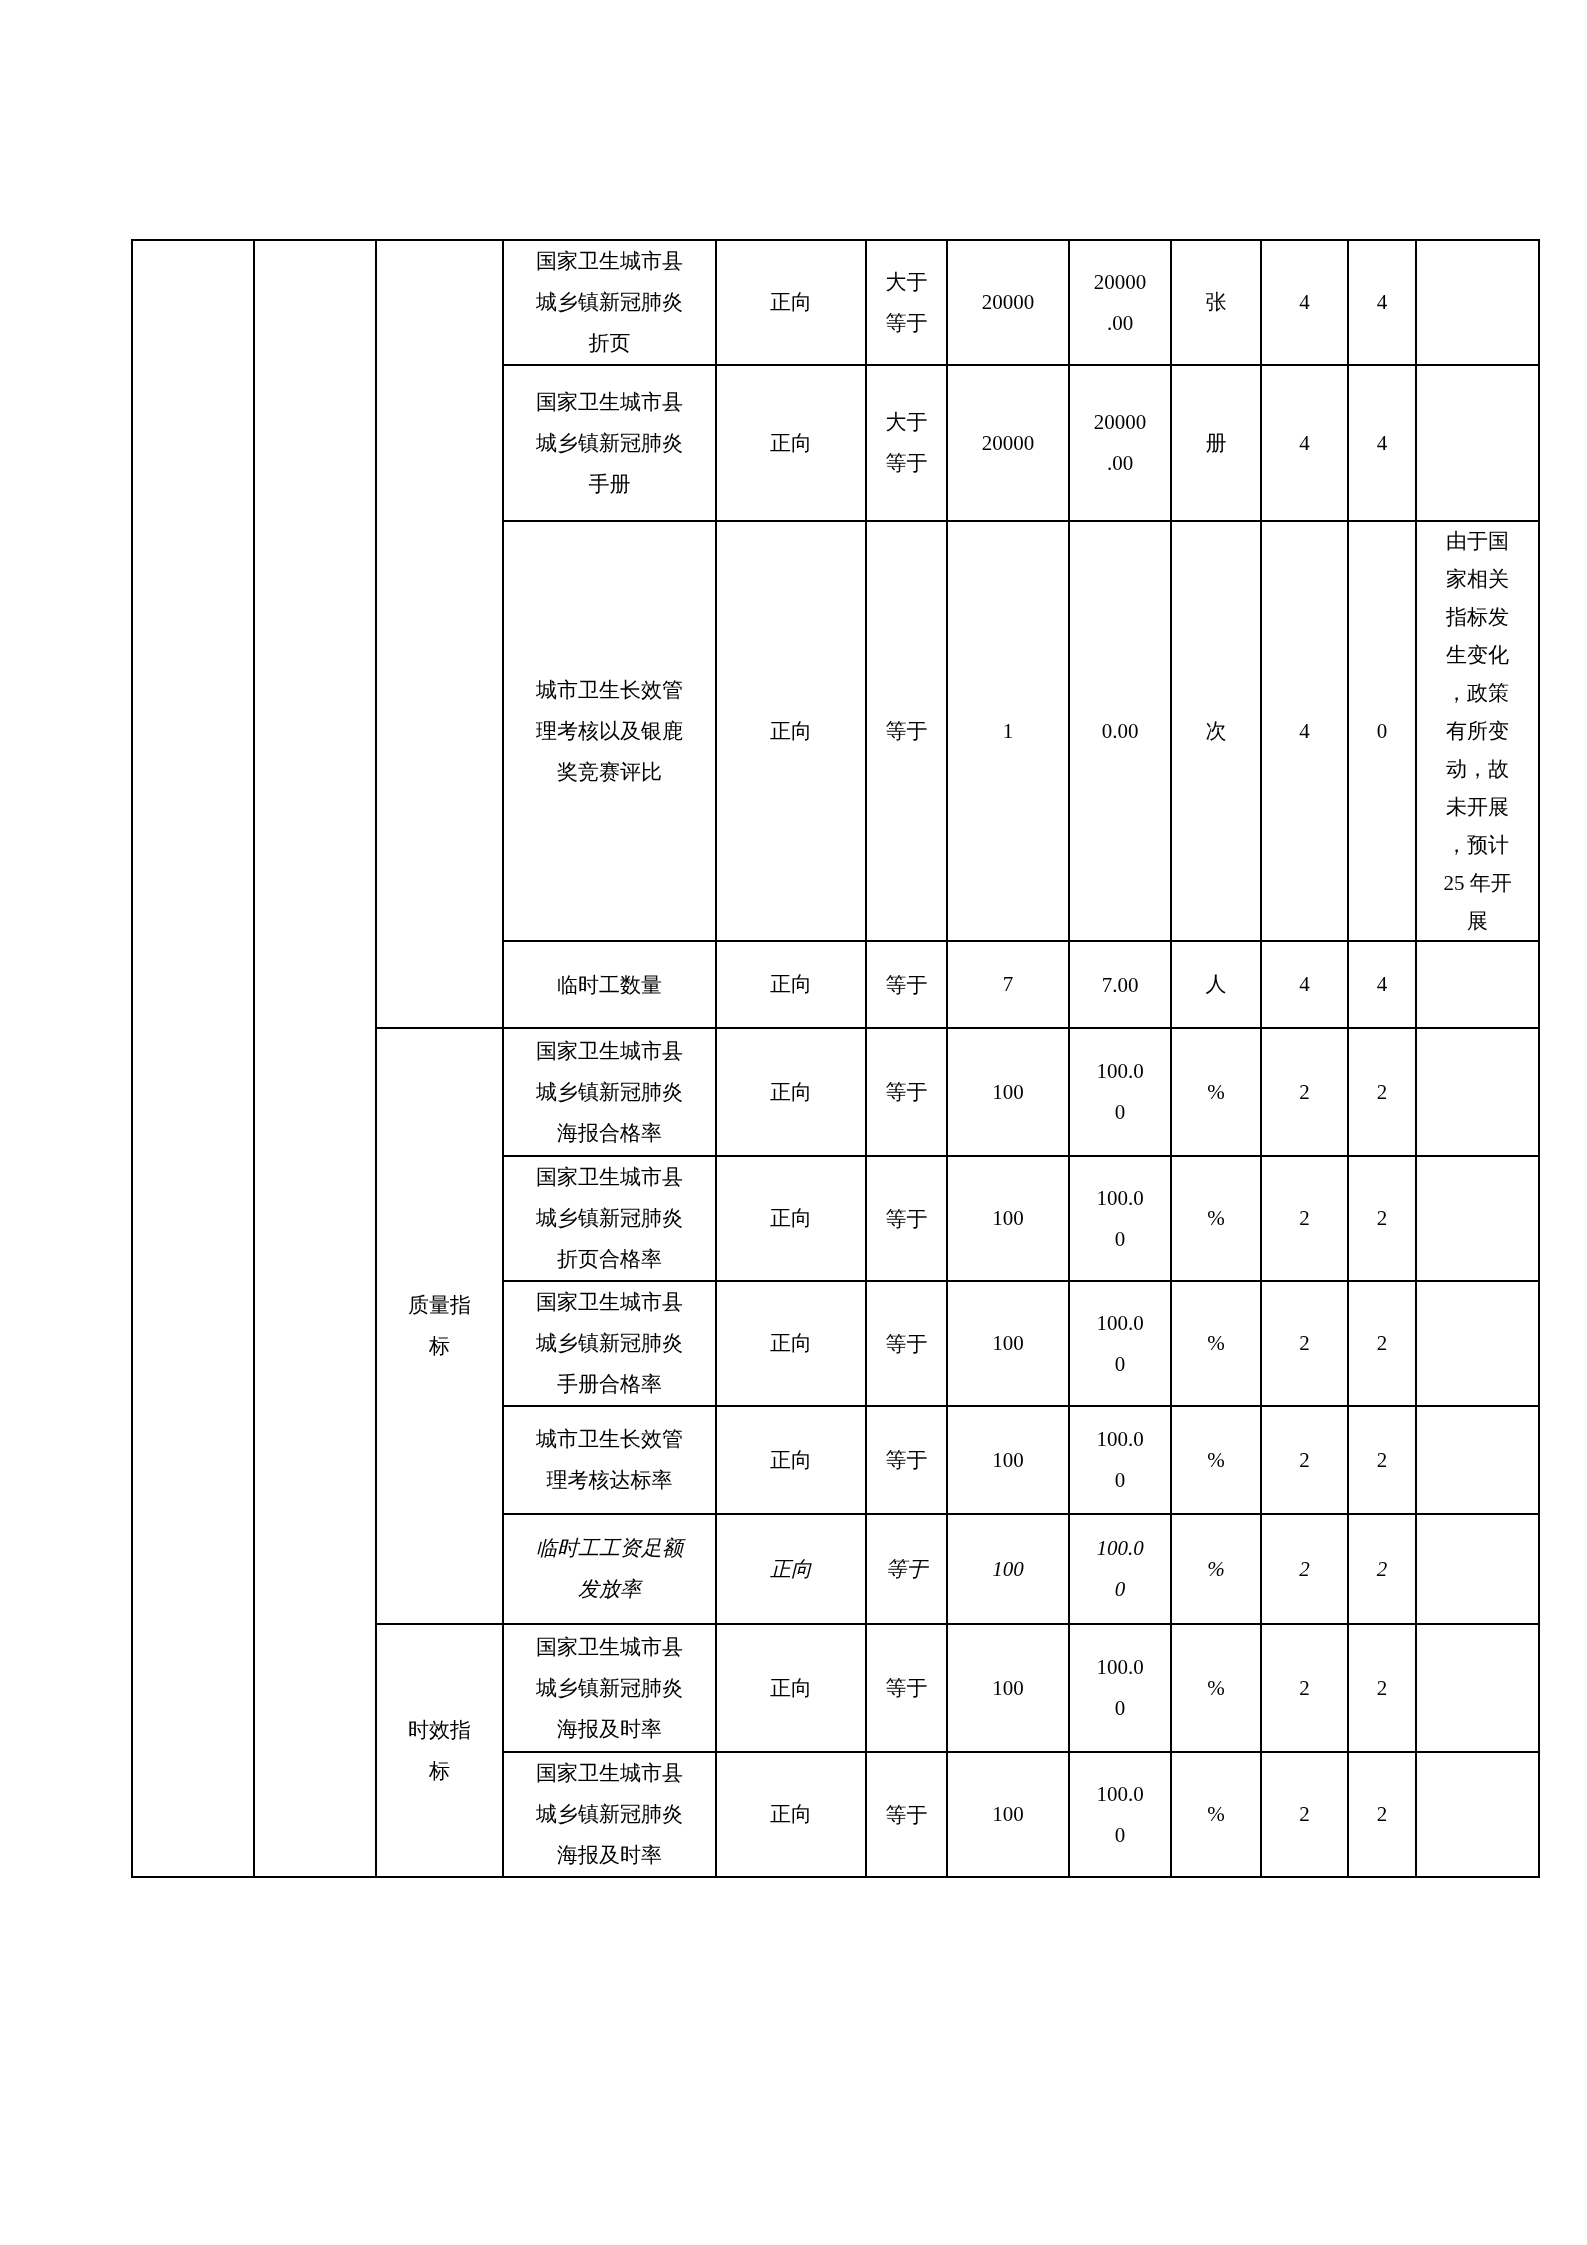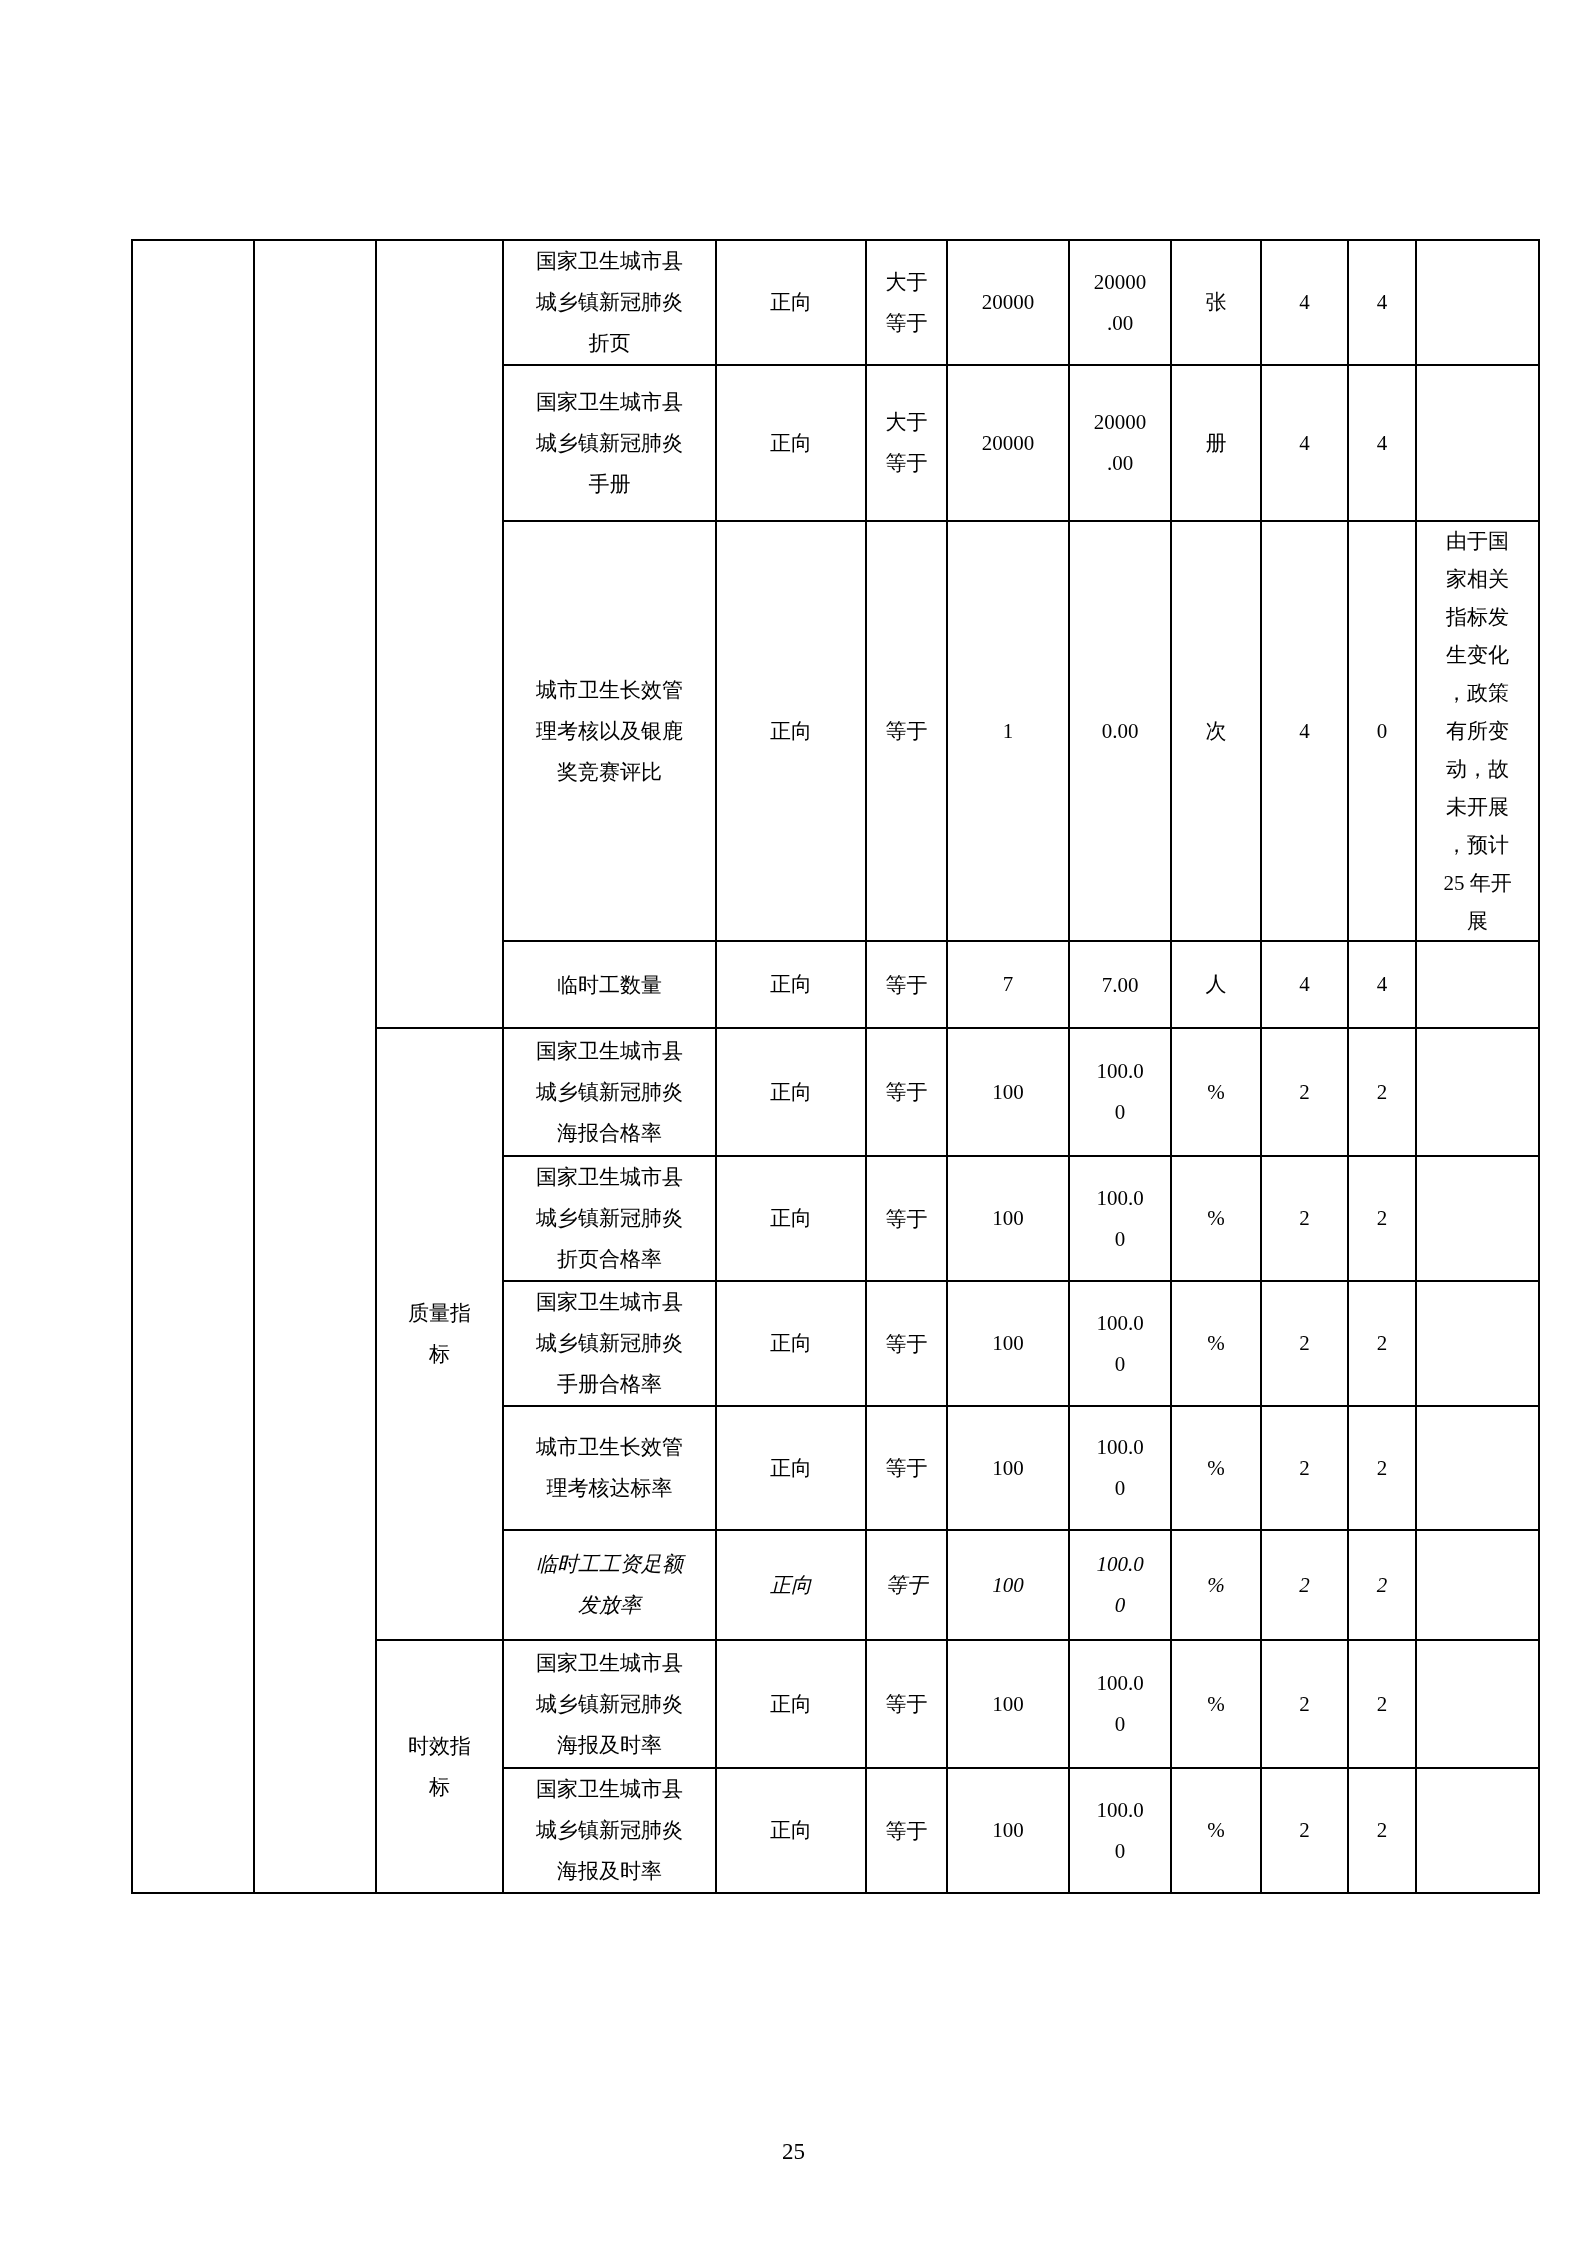--- a/index.html
+++ b/index.html
@@ -33,21 +33,21 @@
     overflow: hidden;
   }
   
   tr.r0  { height: 125px; }
   tr.r1  { height: 156px; }
   tr.r2  { height: 420px; }
   tr.r3  { height: 87px; }
   tr.r4  { height: 128px; }
   tr.r5  { height: 125px; }
   tr.r6  { height: 117px; }
-  tr.r7  { height: 124px; }
+  tr.r7  { height: 108px; }
   tr.r8  { height: 110px; font-style: italic; }
   tr.r9  { height: 128px; }
   tr.r10 { height: 123px; }
   
   .w { display: inline-block; vertical-align: middle; }
   .w-ind  { width: 150px; }
   .w-cat  { width: 66px; }
   .w-cmp  { width: 44px; }
   .w-act  { width: 56px; word-break: break-all; line-break: anywhere; }
   .w-note { width: 72px; word-break: break-all; line-break: anywhere; line-height: 38px; }
@@ -203,15 +203,14 @@
         <td>100</td>
         <td><span class="w w-act">100.00</span></td>
         <td>%</td>
         <td>2</td>
         <td>2</td>
         <td><span class="w w-note"></span></td>
       </tr>
     </tbody>
   </table>
 
-  <div class="pagenum">25</div>
 
 </div>
 
 </body></html>

